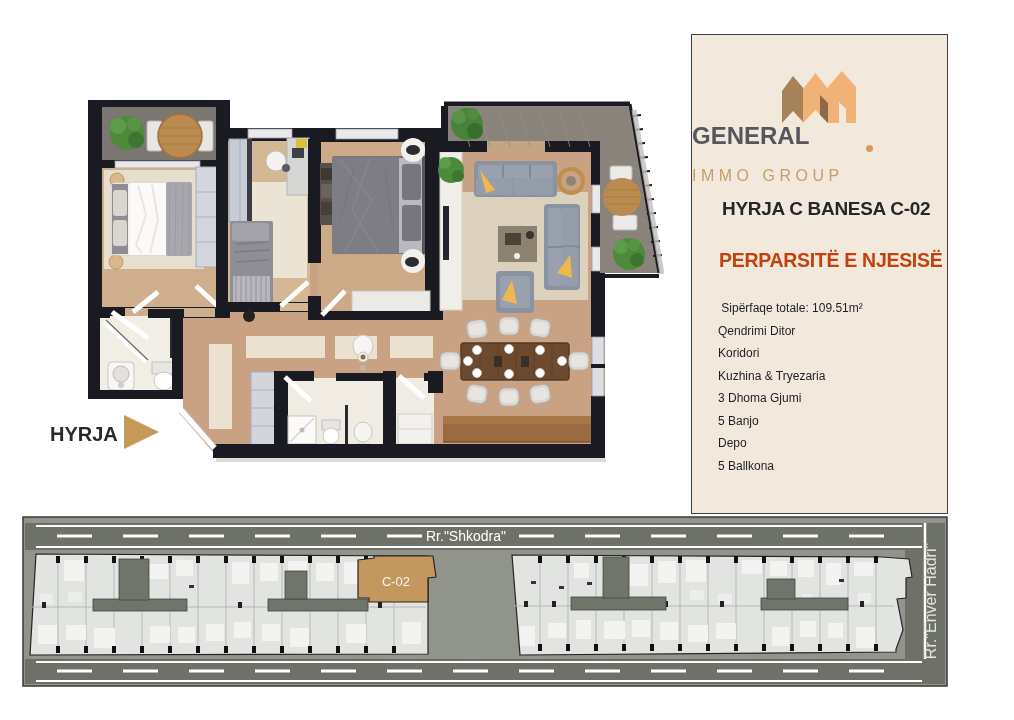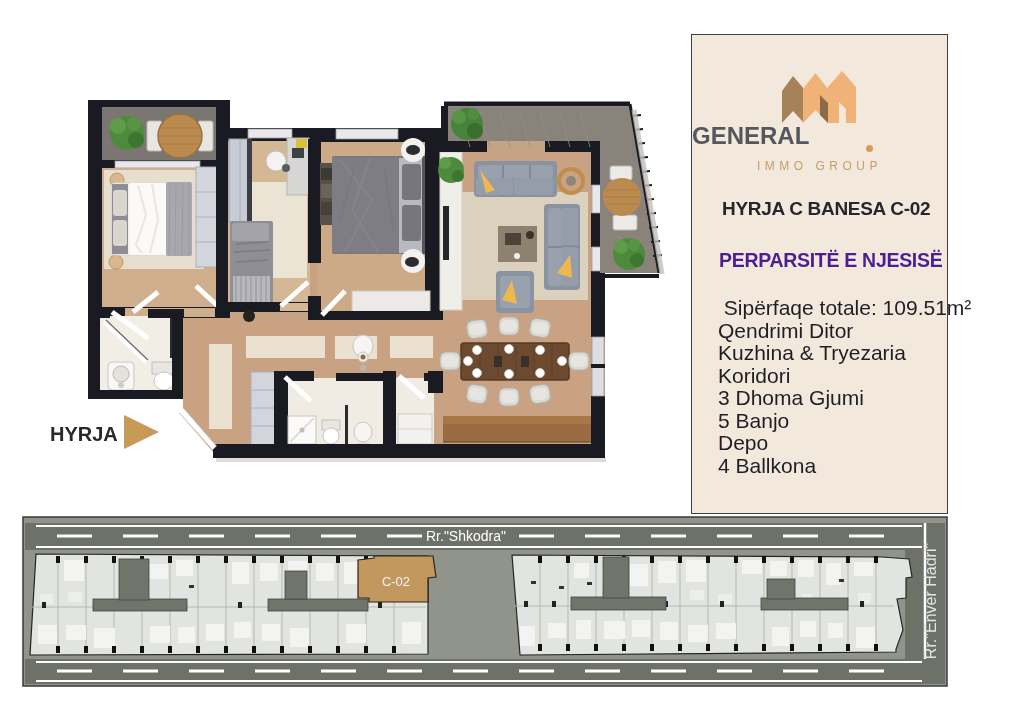--- a/index.html
+++ b/index.html
@@ -642,30 +642,30 @@
     <polygon points="2,20 13,5 24,18 24,52 13,40 2,52" fill="#a5825a"></polygon>
     <polygon points="23,18 35.5,2 48,18 48,52 35.5,39 23,52" fill="#f0b276"></polygon>
     <polygon points="40,24 48,32 48,52 40,44" fill="#8a6a49"></polygon>
     <path d="M48 16 L62 0 L76 16 L76 52 L66 52 L66 38 L59 31 L59 52 L48 52 Z" fill="#f0b276"></path>
   </svg>
 
   <div class="abs" style="left:0;top:87px;width:100%;text-align:left;font-size:24px;font-weight:bold;color:#54575e;">GENERAL</div>
 
   <div class="abs" style="left:174px;top:110px;width:7px;height:7px;border-radius:50%;background:#d99a57;"></div>
 
-  <div class="abs" style="left:0;top:124px;width:100%;text-align:center;font-size:12px;color:#c59e6a;letter-spacing:4.5px;">IMMO&nbsp;GROUP</div>
+  <div class="abs" style="left:0;top:132px;width:100%;font-size:16px;color:#c59e6a;letter-spacing:4.5px;">IMMO&nbsp;GROUP</div>
 
   <div class="abs" style="left:30px;top:163px;font-size:19px;font-weight:bold;color:#26262e;letter-spacing:-0.3px;white-space:nowrap;text-align:right;">HYRJA C BANESA C-02</div>
 
-  <div class="abs" style="left:27px;top:214px;font-size:19.5px;font-weight:bold;color:#4c1d95;letter-spacing:-0.3px;white-space:nowrap;">PERPARSITË E NJESISË</div>
-
-  <div class="abs" style="left:26px;top:262px;font-size:21px;color:#1e1e24;line-height:22.5px;white-space:nowrap;">
+  <div class="abs" style="left:27px;top:214px;font-size:19.5px;font-weight:bold;color:#c2410c;letter-spacing:-0.3px;white-space:nowrap;">PERPARSITË E NJESISË</div>
+
+  <div class="abs" style="left:26px;top:262px;font-size:12px;color:#1e1e24;line-height:22.5px;white-space:nowrap;">
     <div>&nbsp;Sipërfaqe totale: 109.51m²</div>
     <div>Qendrimi Ditor</div>
+    <div>Koridori</div>
     <div>Kuzhina &amp; Tryezaria</div>
-    <div>Koridori</div>
     <div>3 Dhoma Gjumi</div>
     <div>5 Banjo</div>
     <div>Depo</div>
-    <div>4 Ballkona</div>
+    <div>5 Ballkona</div>
   </div>
 </div>
 
 </div>
 </body></html>

